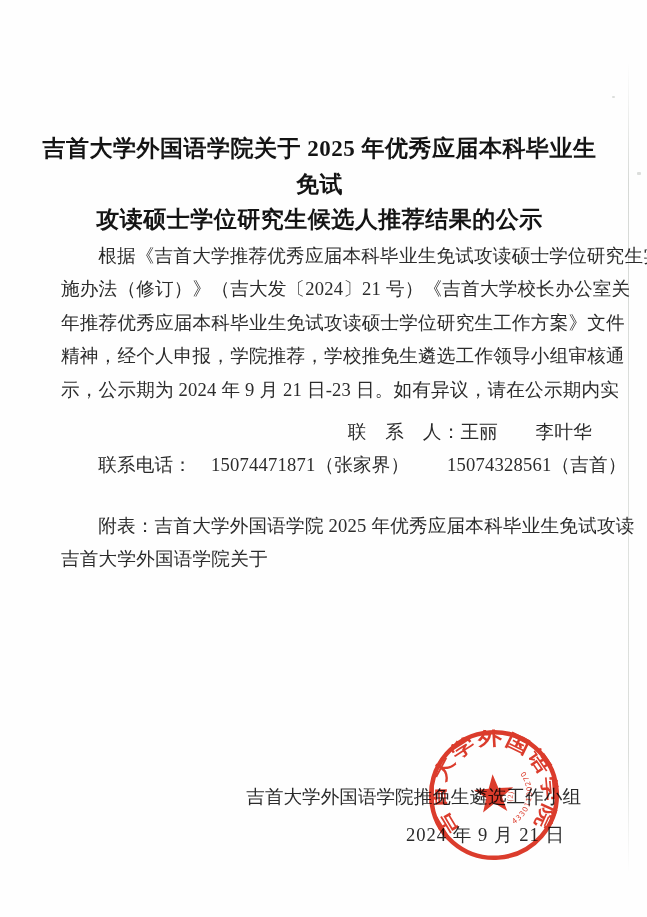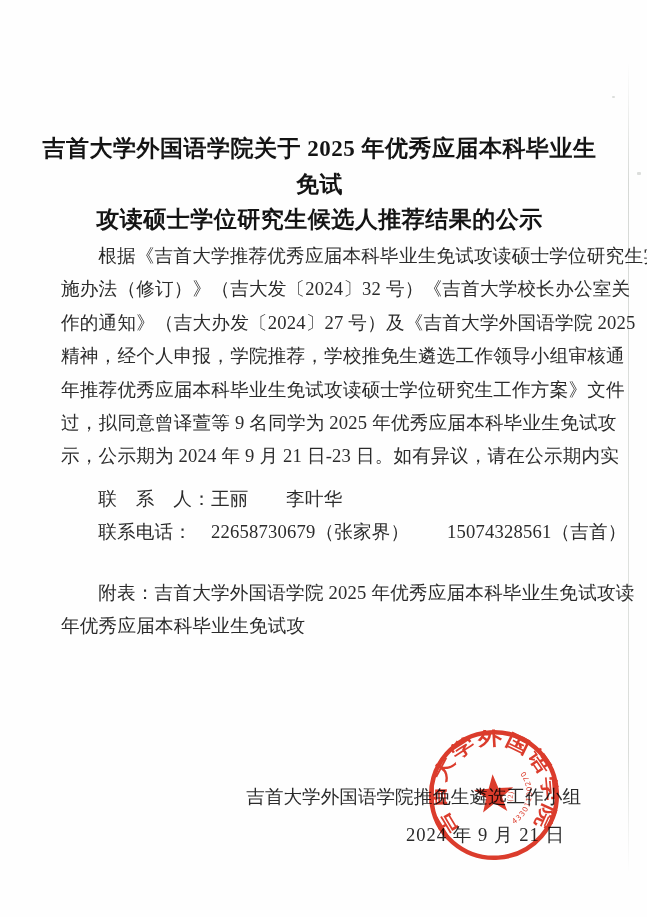--- a/index.html
+++ b/index.html
@@ -27,21 +27,21 @@
     font-size:23px;line-height:35.5px;letter-spacing:.5px;
   }
   .body-block{
     position:absolute;top:239px;left:61px;width:531px;
     font-size:18.6px;line-height:33.4px;letter-spacing:.2px;
     color:#2b2b2b;
   }
   .p-line{white-space:nowrap;}
   .p-line.indent{text-indent:2em;}
   .contact-line{white-space:nowrap;text-indent:2em;}
-  .contact-line.first{margin-top:9px;}
+  .contact-line.first{margin-top:9px;text-align:right;}
   .attach-line{white-space:nowrap;}
   .attach-line.first{margin-top:27px;text-indent:2em;text-align:right;}
 
   .sig-block{
     position:absolute;left:62px;right:64px;top:780px;
     font-size:18.6px;line-height:33px;text-align:right;color:#2b2b2b;
   }
   .sig-line{white-space:nowrap;padding-right:2px;}
   .date-line{white-space:nowrap;margin-top:5px;padding-right:18px;letter-spacing:1px;}
 
@@ -61,32 +61,30 @@
   <div class="scan-speck" style="left:637px;top:172px;width:4px;height:3px;"></div>
   <div class="scan-speck" style="left:612px;top:96px;width:3px;height:2px;"></div>
 
   <div class="doc-title">
     <div>吉首大学外国语学院关于 2025 年优秀应届本科毕业生免试</div>
     <div>攻读硕士学位研究生候选人推荐结果的公示</div>
   </div>
 
   <div class="body-block">
     <div class="p-line indent">根据《吉首大学推荐优秀应届本科毕业生免试攻读硕士学位研究生实</div>
-    <div class="p-line">施办法（修订）》（吉大发〔2024〕32 号）《吉首大学校长办公室关</div>
-    <div class="p-line">作的通知》（吉大办发〔2024〕27 号）及《吉首大学外国语学院 2025</div>
+    <div class="p-line">施办法（修订）》（吉大发〔2024〕21 号）《吉首大学校长办公室关</div>
+    <div class="p-line">年推荐优秀应届本科毕业生免试攻读硕士学位研究生工作方案》文件</div>
     <div class="p-line">精神，经个人申报，学院推荐，学校推免生遴选工作领导小组审核通</div>
-    <div class="p-line">年推荐优秀应届本科毕业生免试攻读硕士学位研究生工作方案》文件</div>
-    <div class="p-line">过，拟同意曾译萱等 9 名同学为 2025 年优秀应届本科毕业生免试攻</div>
     <div class="p-line">示，公示期为 2024 年 9 月 21 日-23 日。如有异议，请在公示期内实</div>
 
     <div class="contact-line first">联　系　人：王丽　　李叶华</div>
-    <div class="contact-line">联系电话：　22658730679（张家界）　　15074328561（吉首）</div>
+    <div class="contact-line">联系电话：　15074471871（张家界）　　15074328561（吉首）</div>
 
     <div class="attach-line first">附表：吉首大学外国语学院 2025 年优秀应届本科毕业生免试攻读</div>
-    <div class="attach-line">年优秀应届本科毕业生免试攻</div>
+    <div class="attach-line">吉首大学外国语学院关于</div>
   </div>
 
   <div class="sig-block">
     <div class="sig-line">吉首大学外国语学院推免生遴选工作小组</div>
     <div class="date-line">2024 年 9 月 21 日</div>
   </div>
 
   <svg class="seal" viewBox="0 0 200 200" aria-hidden="true">
     <circle cx="100" cy="100" r="91" fill="none" stroke-width="6.5" stroke="#d92b1a"></circle>
     <defs>

